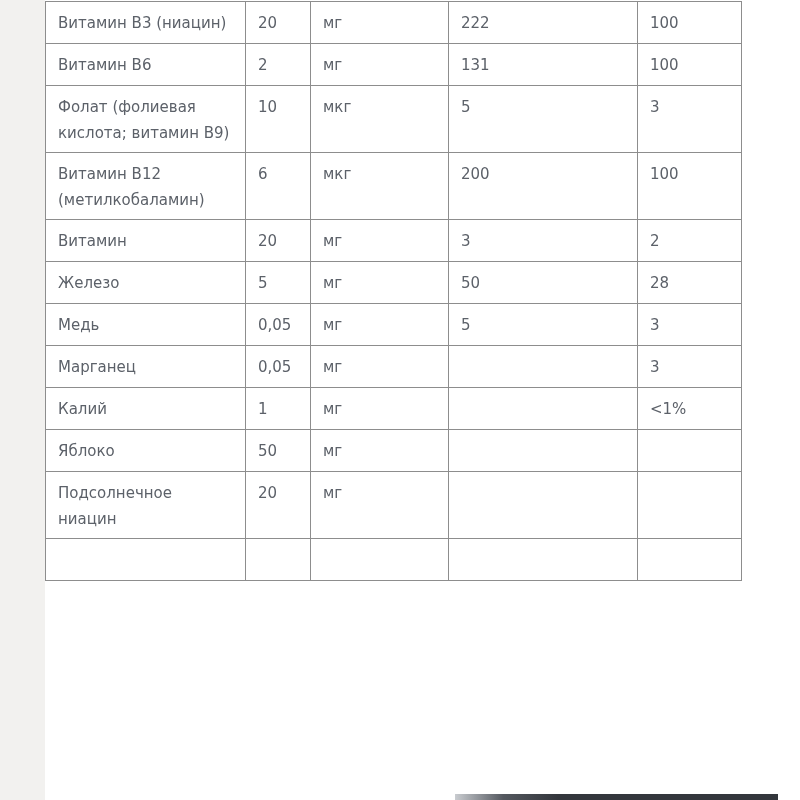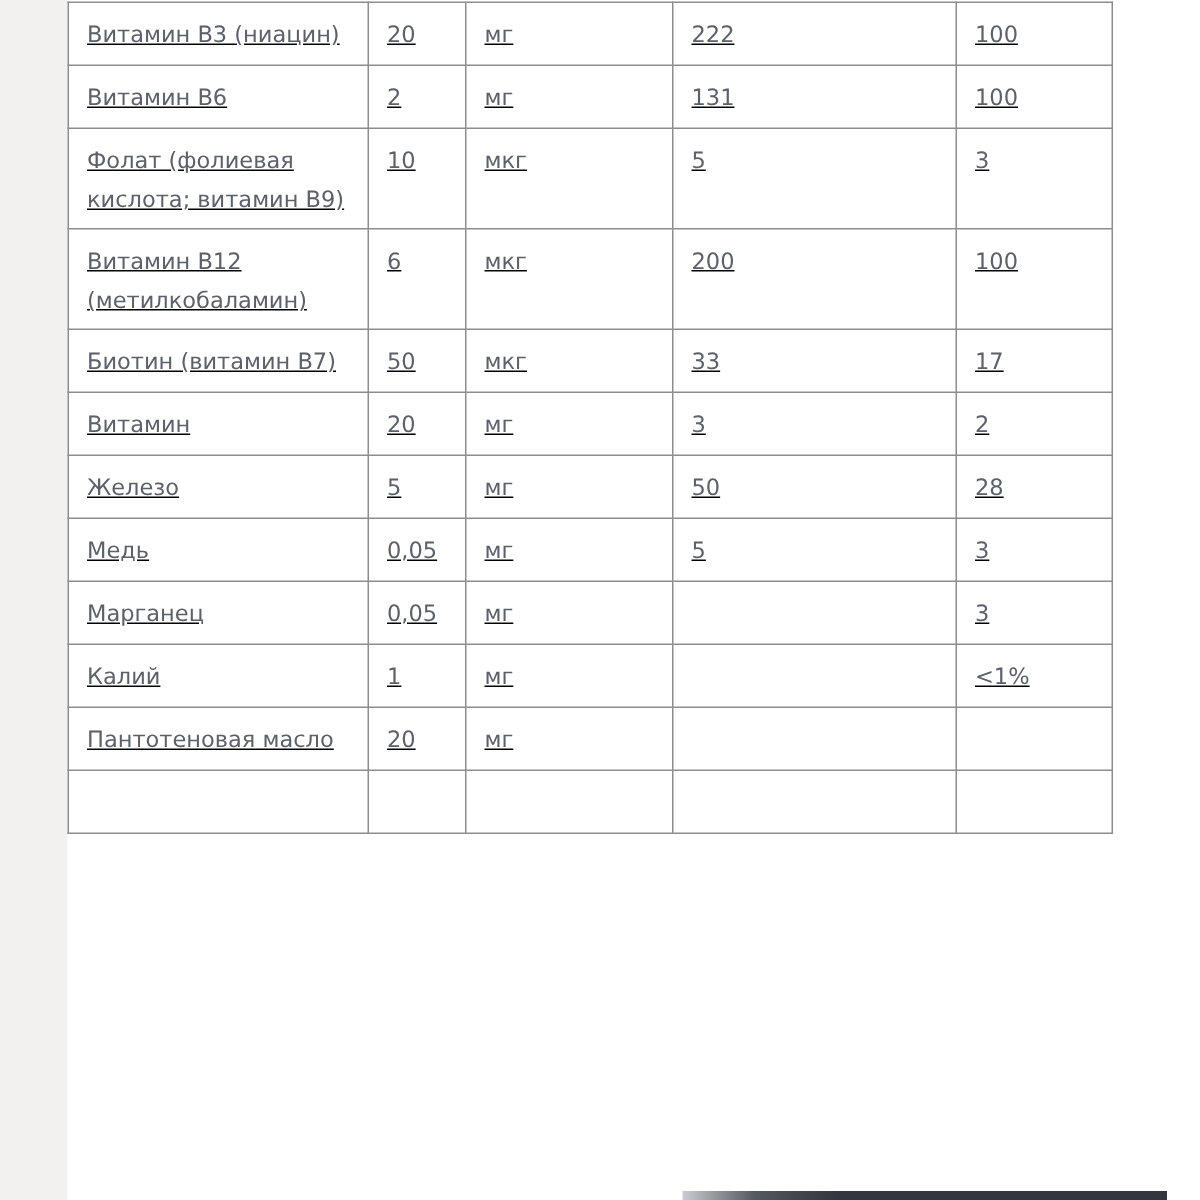--- a/index.html
+++ b/index.html
@@ -36,21 +36,21 @@
   table.nutrition td {
     border: 1px solid var(--border);
     vertical-align: top;
     padding: 8px 10px 6px 12px;
     font-size: 15px;
     line-height: 26px;
     color: var(--text);
     white-space: pre-line;
     overflow: hidden;
   }
-  table.nutrition tr { height: 42px; text-decoration: underline; }
+  table.nutrition tr { height: 42px; }
   .bottom-bar {
     position: absolute;
     left: 455px;
     top: 794px;
     width: 323px;
     height: 6px;
     background: linear-gradient(to right, #c9ccd0 0%, #54585f 15%, var(--bar) 32%, var(--bar) 100%);
   }
 </style>
 </head>
@@ -92,27 +92,20 @@
         </tr>
         <tr>
           <td>Витамин В12
 (метилкобаламин)</td>
           <td>6</td>
           <td>мкг</td>
           <td>200</td>
           <td>100</td>
         </tr>
         <tr>
-          <td>Биотин (витамин В7)</td>
-          <td>50</td>
-          <td>мкг</td>
-          <td>33</td>
-          <td>17</td>
-        </tr>
-        <tr>
           <td>Витамин</td>
           <td>20</td>
           <td>мг</td>
           <td>3</td>
           <td>2</td>
         </tr>
         <tr>
           <td>Железо</td>
           <td>5</td>
           <td>мг</td>
@@ -134,21 +127,28 @@
           <td>3</td>
         </tr>
         <tr>
           <td>Калий</td>
           <td>1</td>
           <td>мг</td>
           <td></td>
           <td>&lt;1%</td>
         </tr>
         <tr>
-          <td>Пантотеновая масло</td>
+          <td>Яблоко</td>
+          <td>50</td>
+          <td>мг</td>
+          <td></td>
+          <td></td>
+        </tr>
+        <tr>
+          <td>Подсолнечное ниацин</td>
           <td>20</td>
           <td>мг</td>
           <td></td>
           <td></td>
         </tr>
         <tr>
           <td></td>
           <td></td>
           <td></td>
           <td></td>

